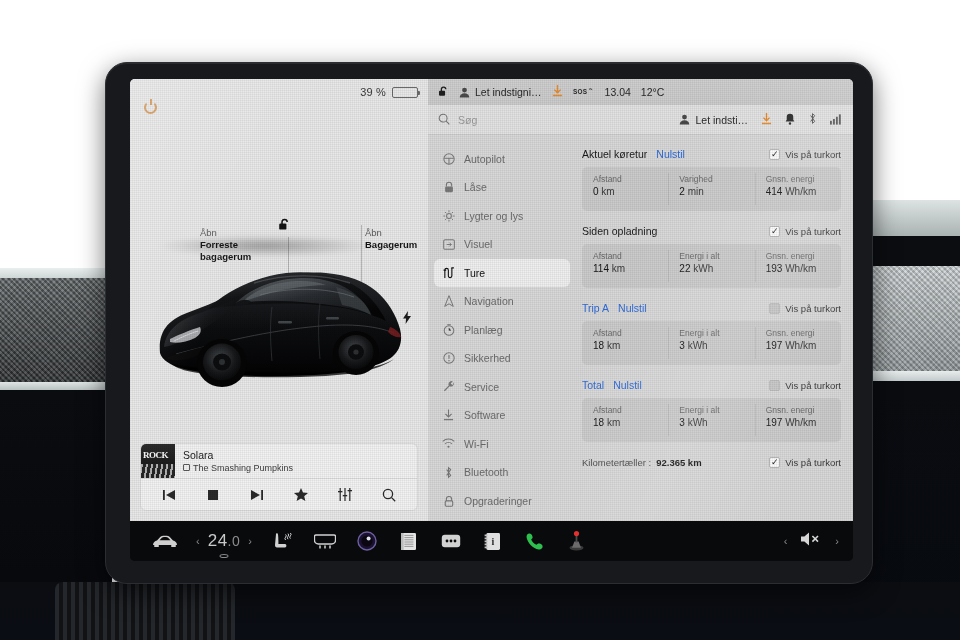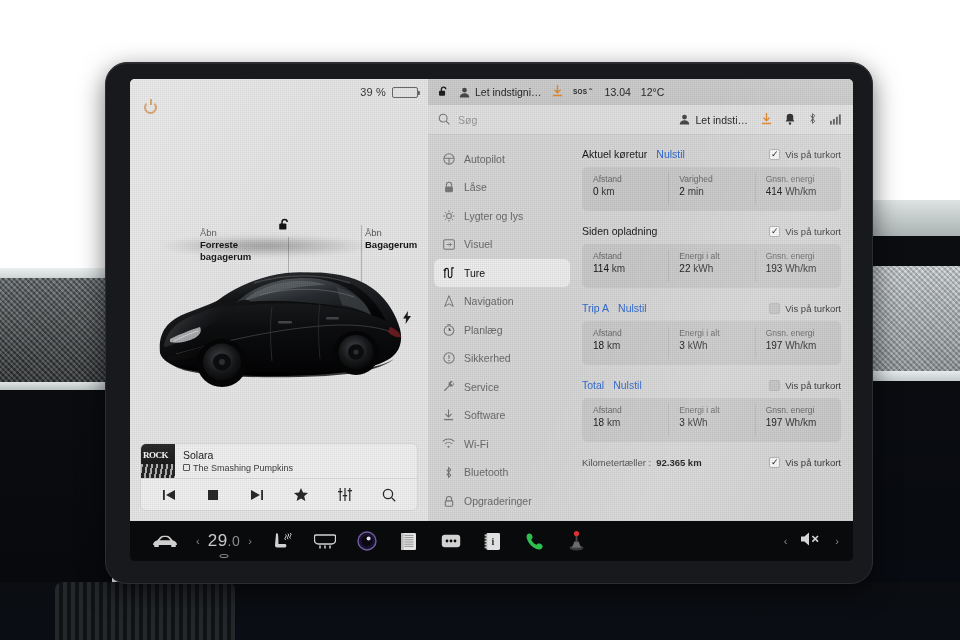--- a/index.html
+++ b/index.html
@@ -798,21 +798,21 @@
         <span class="tb-icon">
           <svg width="26" height="14" viewBox="0 0 26 14">
             <path d="M1 11 C1 8 3 7 5 6.4 L8 3.2 C9 2.2 10.4 1.8 13 1.8 C15.6 1.8 17 2.2 18 3.2 L21 6.4 C23 7 25 8 25 11 Z" fill="#cfcfcf"></path>
             <path d="M7.6 6.2 L9.6 4 C10.4 3.2 11.4 3 13 3 C14.6 3 15.6 3.2 16.4 4 L18.4 6.2 Z" fill="#0a0a0a"></path>
             <rect x="2" y="11" width="5" height="2" rx="1" fill="#cfcfcf"></rect>
               <rect x="19" y="11" width="5" height="2" rx="1" fill="#cfcfcf"></rect>
           </svg>
         </span>
         <span class="temp-group">
           <span class="chev">‹</span>
-          <span class="temp-val"><span>29</span><span class="dec">.0</span></span>
+          <span class="temp-val"><span>24</span><span class="dec">.0</span></span>
           <span class="chev">›</span>
           <span class="temp-dot"></span>
         </span>
         <span class="tb-icon">
           <svg width="20" height="18" viewBox="0 0 20 18">
             <path d="M3 2 C3 1 4 1 4.6 1.6 C5.2 2.2 5.4 6 5.4 9 L5.4 12 L12 12 C13 12 13.4 13 13.4 13.8 C13.4 14.6 13 15.4 12 15.4 L4 15.4 C2.6 15.4 2 14.4 2 13 Z" fill="#d2d2d2"></path>
             <path d="M12.6 2.4 q1.4 1.4 0 2.8 q-1.4 1.4 0 2.8 M15 1.6 q1.4 1.4 0 2.8 q-1.4 1.4 0 2.8 M17.4 1 q1.4 1.4 0 2.8 q-1.4 1.4 0 2.8" fill="none" stroke="#d2d2d2" stroke-width="1"></path>
           </svg>
         </span>
         <span class="tb-icon">

